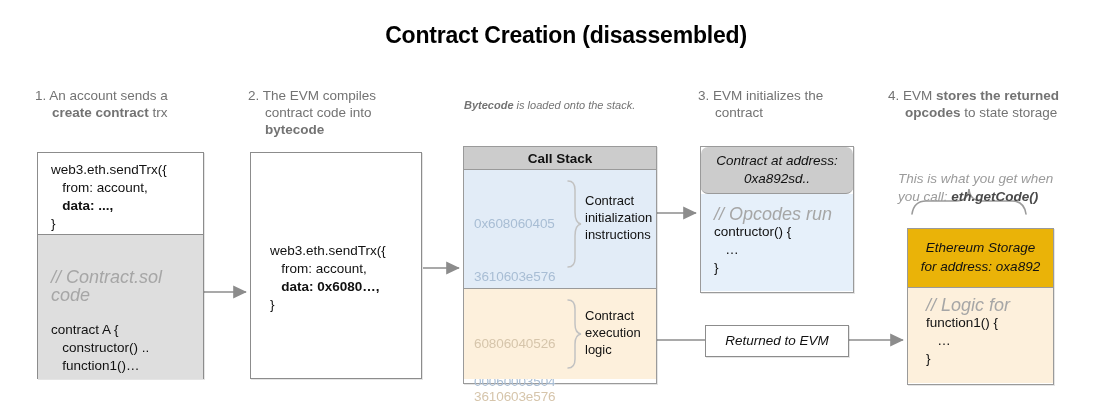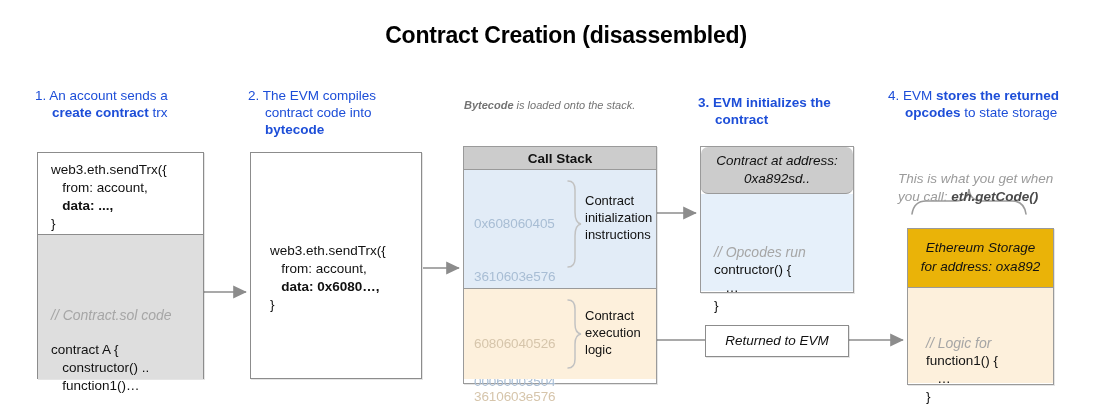--- a/index.html
+++ b/index.html
@@ -30,21 +30,21 @@
     font-size: 23px;
     font-weight: bold;
     letter-spacing: -0.2px;
     color: #000;
   }
 
   
   .step-caption {
     font-size: 13.5px;
     line-height: 17px;
-    color: #1d4ed8;
+    color: #737373;
   }
   .step-caption b { font-weight: bold; }
   .hang { padding-left: 17px; text-indent: -17px; }
 
   .note-caption {
     font-size: 11px;
     line-height: 18px;
     font-style: italic;
     color: #737373;
   }
@@ -70,23 +70,22 @@
     font-family: "Liberation Sans", sans-serif;
     font-size: 13.5px;
     line-height: 18px;
     color: #111;
     white-space: pre;
   }
   .code b { font-weight: bold; }
   .comment {
     font-style: italic;
     color: #a6a6a6;
-    font-size: 14px;
-    line-height: 18px;
-    margin-top: 38px;
+    font-size: 18px;
+    line-height: 18px;
   }
 
   
   #box1 { left: 37px; top: 152px; width: 167px; height: 227px; }
   #box1-top {
     box-sizing: border-box;
     height: 82px;
     border-bottom: 1px solid #8c8c8c;
     background: #ffffff;
     padding: 8px 0 0 13px;
@@ -245,21 +244,21 @@
     <span>2.</span>
     <span>The EVM compiles</span><br>
     <span style="display:inline-block; text-indent:0;">contract code into</span><br>
     <span style="display:inline-block; text-indent:0;"><b>bytecode</b></span>
   </div>
 
   <div class="abs note-caption" style="left:464px; top:96px; width:200px;">
     <b>Bytecode</b><span> is loaded onto the stack.</span>
   </div>
 
-  <div class="abs step-caption hang" style="left:698px; top:94px; width:180px;font-weight:bold;">
+  <div class="abs step-caption hang" style="left:698px; top:87px; width:180px;">
     <span>3.</span>
     <span>EVM initializes the</span><br>
     <span style="display:inline-block; text-indent:0;">contract</span>
   </div>
 
   <div class="abs step-caption hang" style="left:888px; top:87px; width:200px;">
     <span>4.</span>
     <span>EVM </span><b>stores the returned</b><br>
     <span style="display:inline-block; text-indent:0;">
       <b>opcodes</b><span> to state storage</span>

